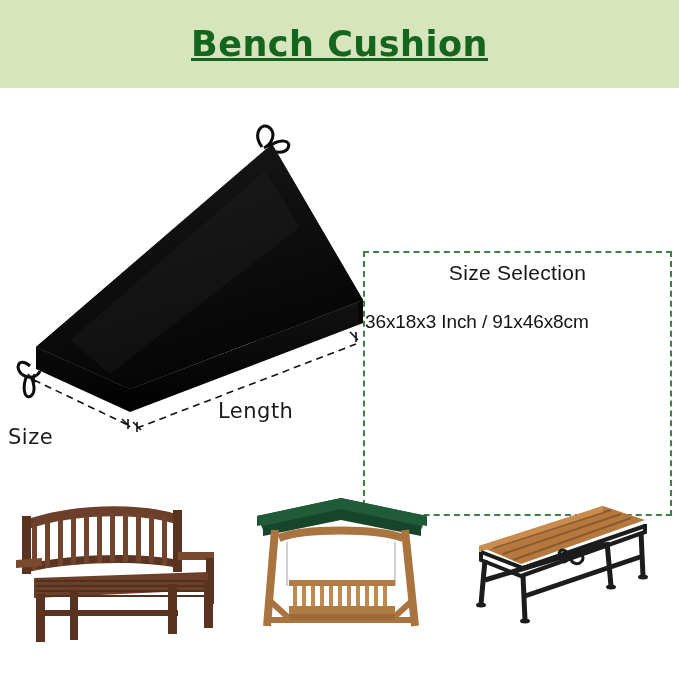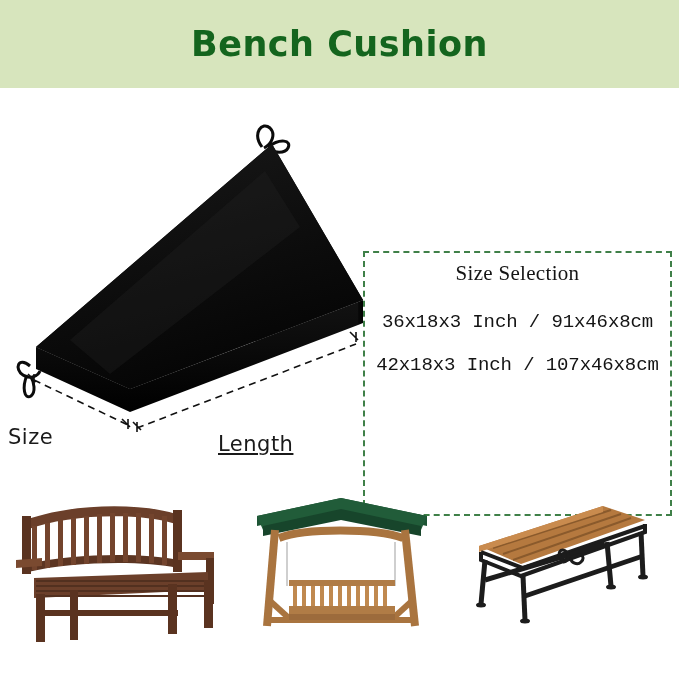--- a/index.html
+++ b/index.html
@@ -28,20 +28,21 @@
     justify-content: center;
   }
   .header-title {
     font-family: "DejaVu Sans", sans-serif;
     font-size: 35px;
     font-weight: bold;
     color: #14651e;
     letter-spacing: 0.5px;
     line-height: 1;
     margin: 4px;
+    text-decoration: underline;
   }
 
   
   .diagram-area {
     position: absolute;
     left: 0;
     top: 88px;
     width: 679px;
     height: 380px;
   }
@@ -59,58 +60,56 @@
     color: #1a1a1a;
     letter-spacing: 0.5px;
     white-space: nowrap;
   }
   .dim-label-width {
     left: 8px;
     top: 337px;
   }
   .dim-label-length {
     left: 218px;
-    top: 344px;
-    text-decoration: underline;
+    top: 311px;
   }
 
   
   .size-box {
     position: absolute;
     left: 363px;
     top: 163px;
     width: 309px;
     height: 265px;
     border: 2px dashed #3f8048;
     box-sizing: border-box;
     background: transparent;
   }
   .size-box-title {
     position: absolute;
     left: 0;
     right: 0;
     top: 8px;
     text-align: center;
-    font-family: Liberation Serif, serif;
+    font-family: Liberation Sans, sans-serif;
     font-size: 21px;
     color: #151515;
     letter-spacing: 0.3px;
   }
   .size-list {
     position: absolute;
     left: 0;
     right: 0;
     top: 48px;
     display: flex;
     flex-direction: column;
     gap: 0px;
   }
   .size-item {
-    text-align: center;
-    font-family: Liberation Mono, monospace;
+    font-family: Liberation Sans, sans-serif;
     font-size: 19px;
     color: #141414;
     line-height: 42.5px;
     height: 42.5px;
     letter-spacing: -0.1px;
     white-space: nowrap;
   }
 
   
   .furniture-row {
@@ -189,21 +188,20 @@
     </g>
   </svg>
 
   <div class="dim-label dim-label-width">Size</div>
   <div class="dim-label dim-label-length">Length</div>
 
   <div class="size-box">
     <div class="size-box-title">Size Selection</div>
     <div class="size-list">
       <div class="size-item">36x18x3 Inch / 91x46x8cm</div>
-      <div class="size-item">42x18x3 Inch / 107x46x8cm</div>
     </div>
   </div>
 </div>
 
 <div class="furniture-row">
 
   <svg class="furniture-item furniture-bench" width="210" height="180" viewBox="0 0 210 180">
     <g>
 
       <path d="M 18 52 C 60 36, 130 34, 168 46 L 168 56 C 130 44, 60 46, 18 62 Z" fill="#6b3f2a"></path>

